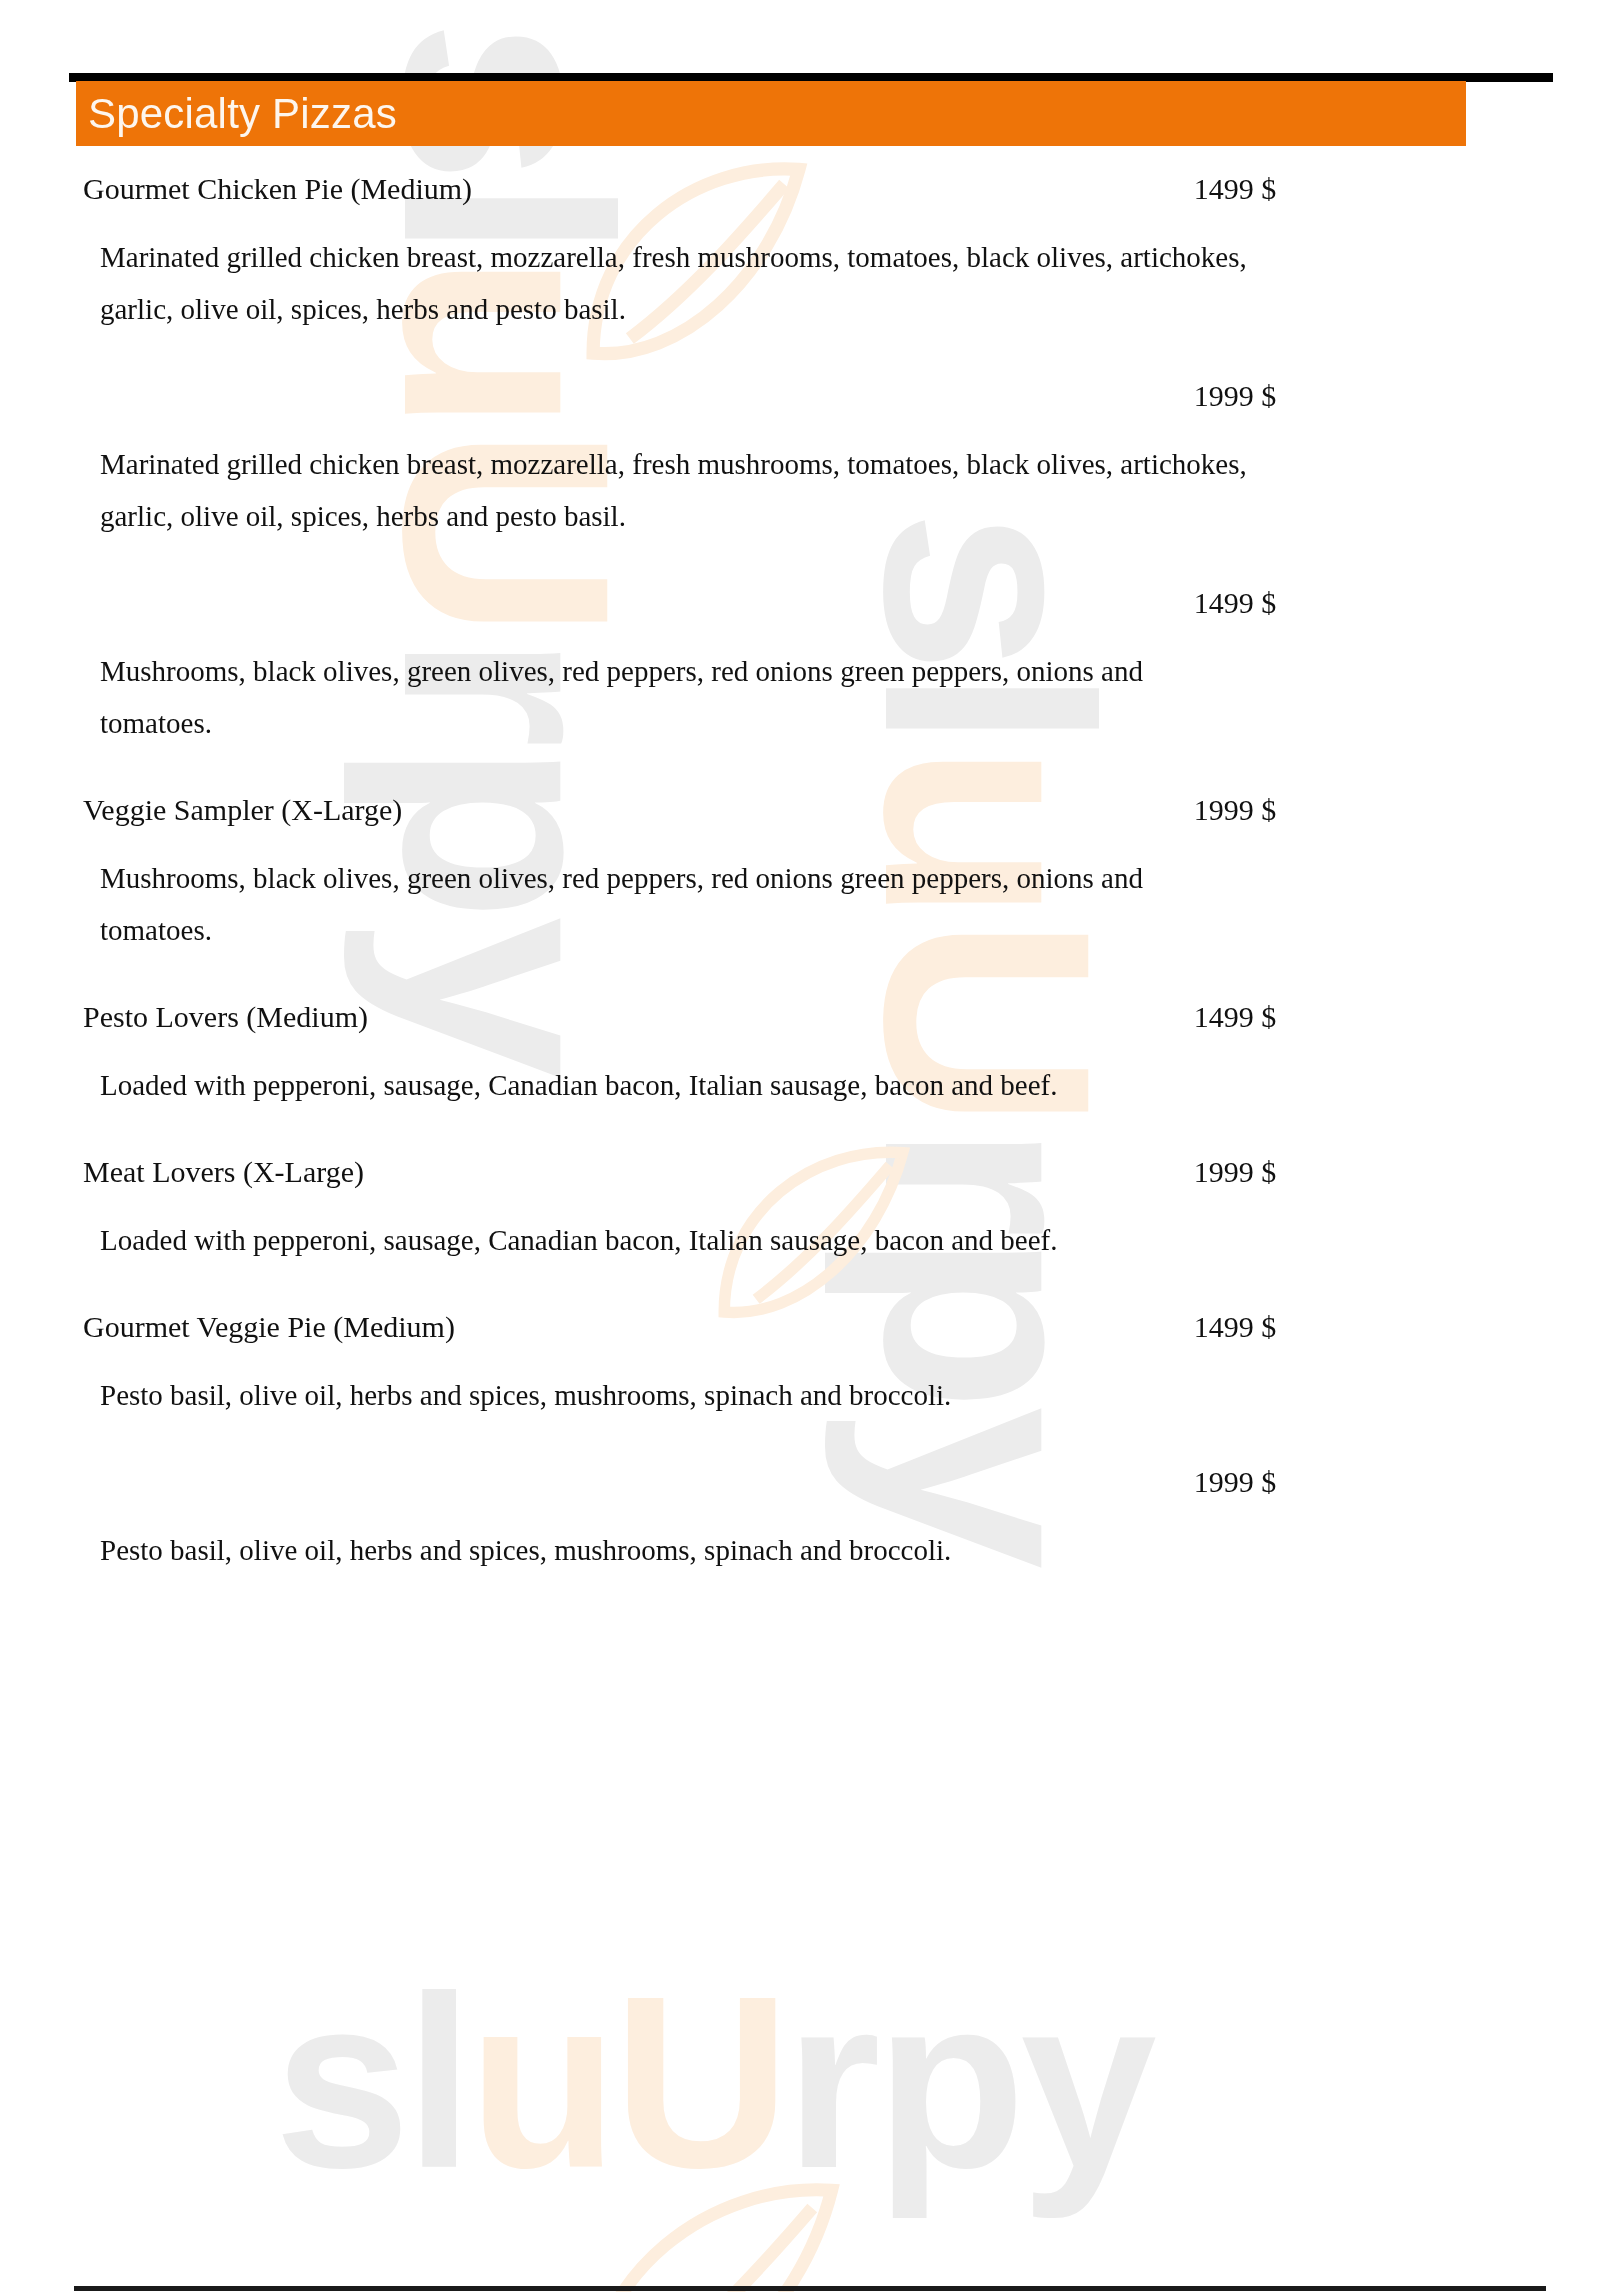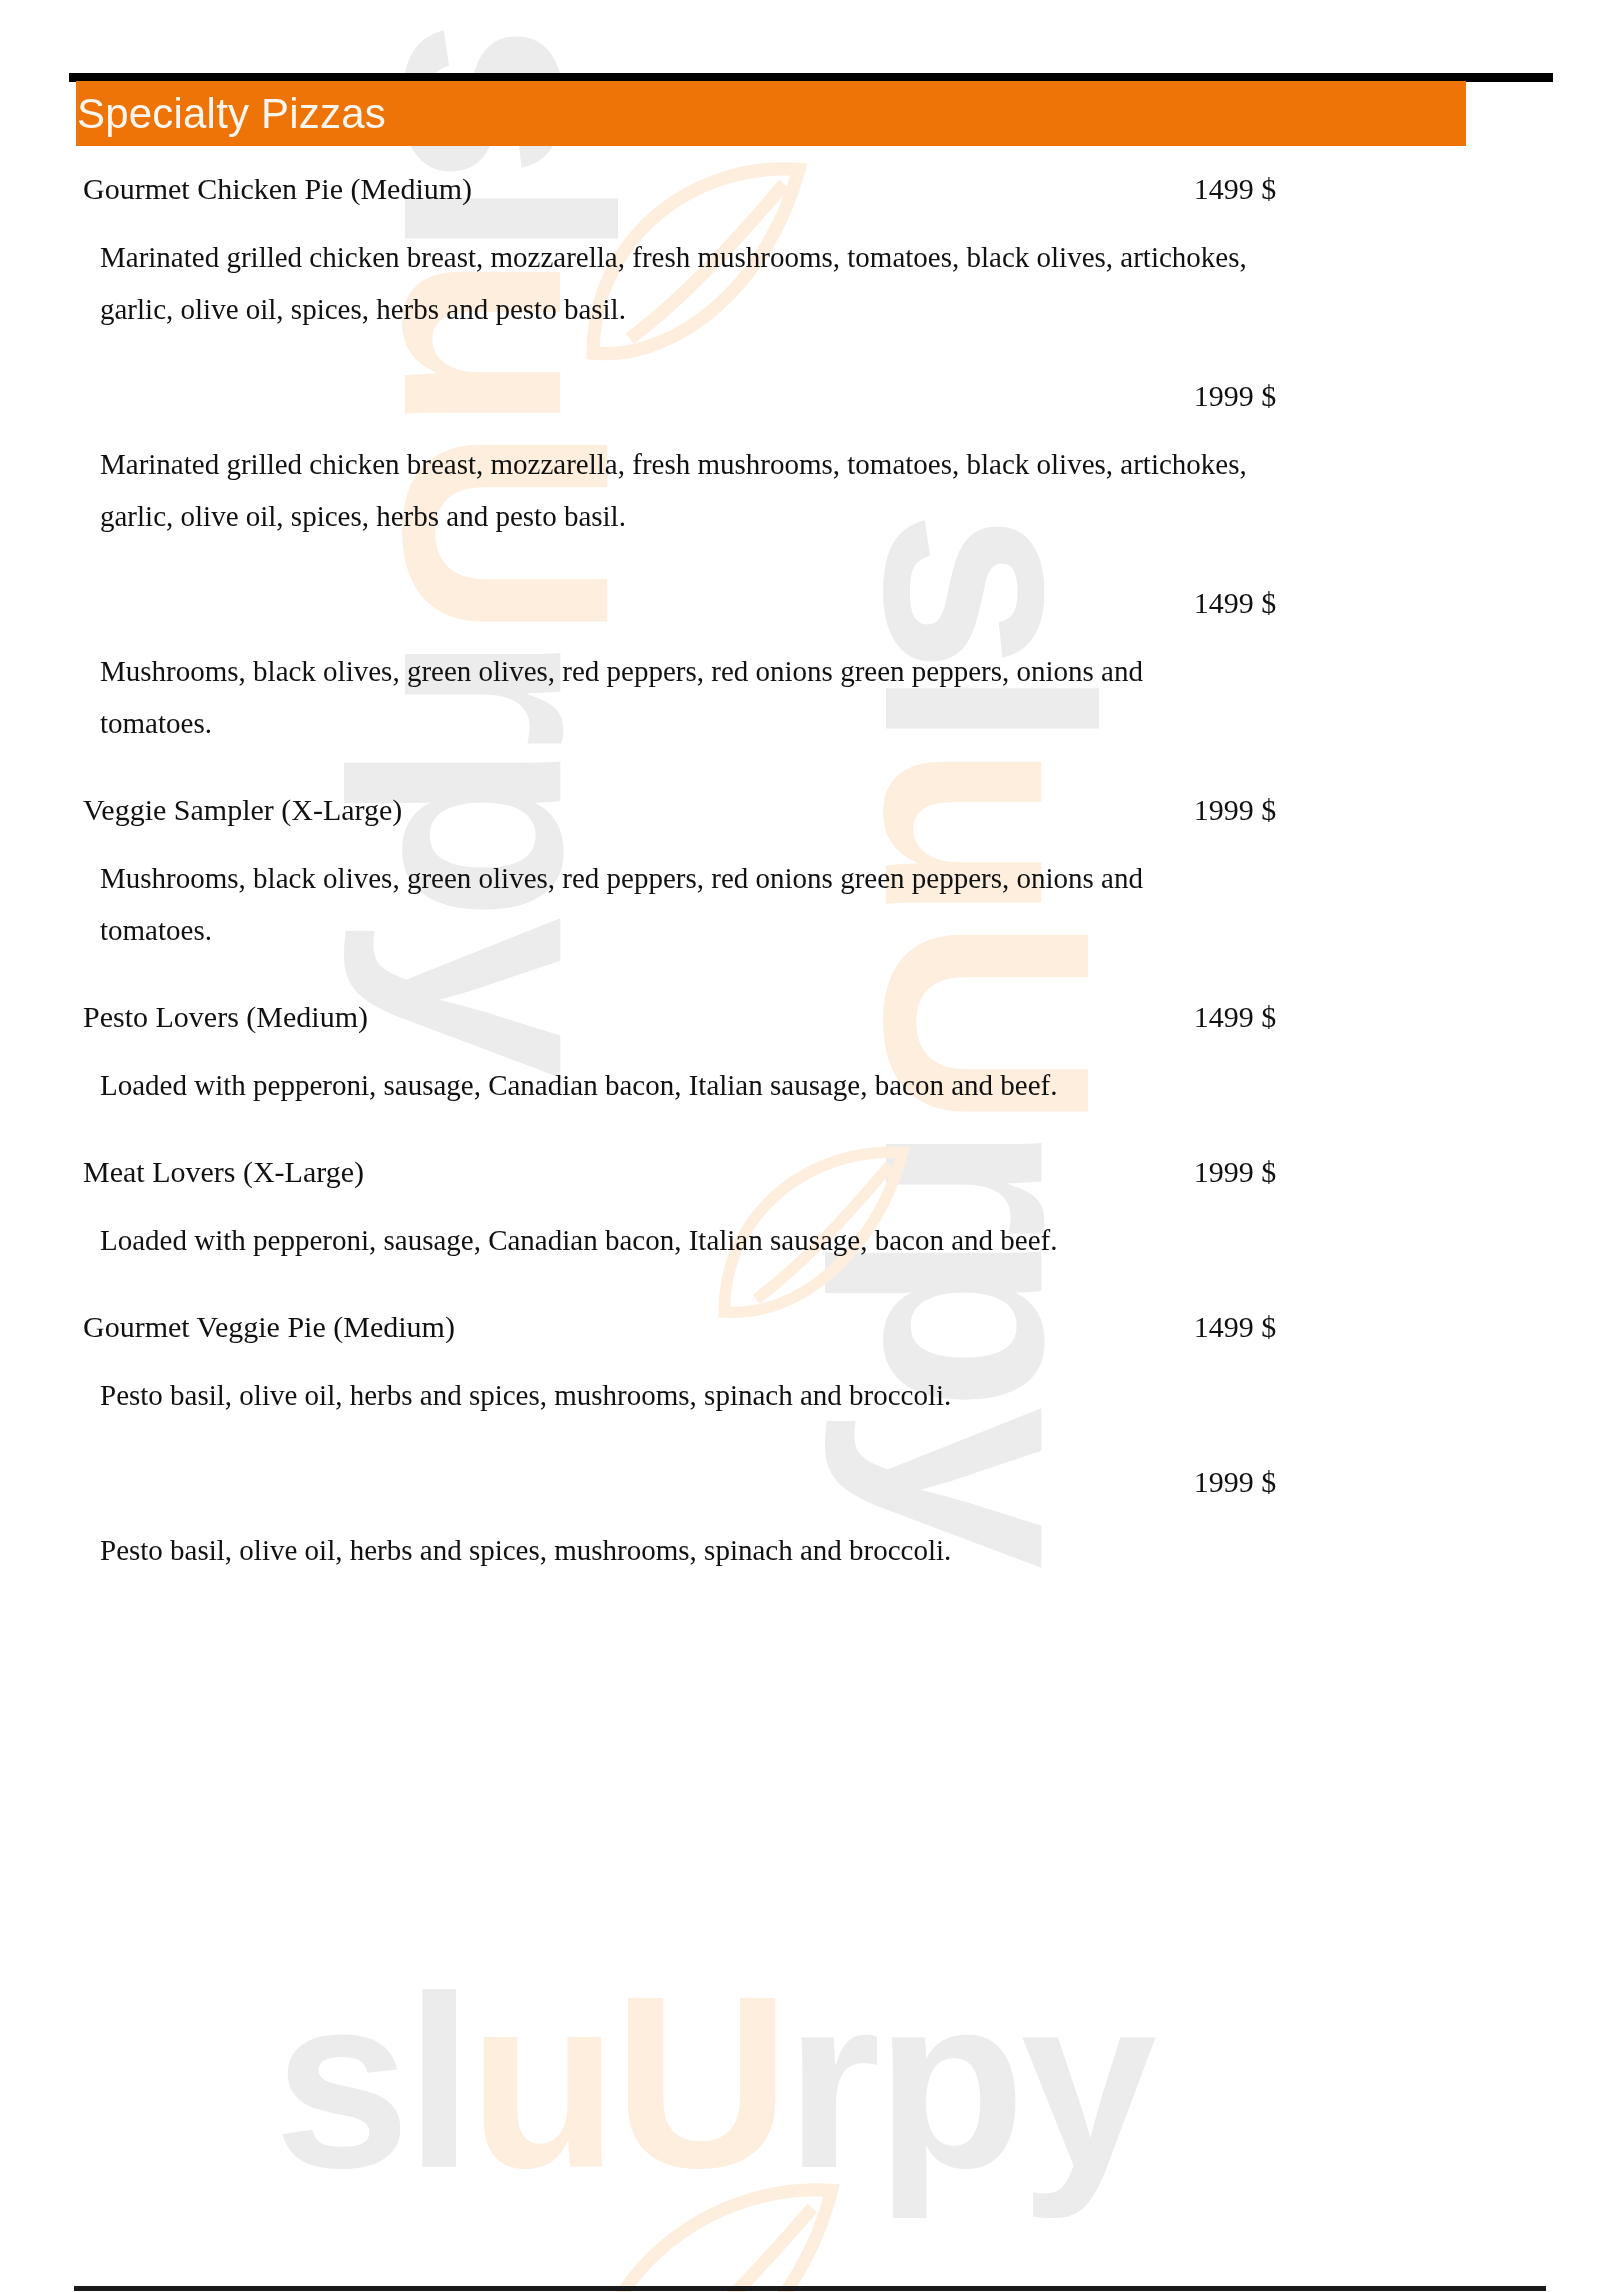--- a/index.html
+++ b/index.html
@@ -86,21 +86,21 @@
     background: #ee7408;
     display: flex;
     align-items: center;
   }
   .section-header-title {
     font-family: "Liberation Sans", "DejaVu Sans", sans-serif;
     font-size: 42px;
     font-weight: 400;
     color: #fdf6ee;
     line-height: 1;
-    padding-left: 1px;
+    padding-left: 12px;
     letter-spacing: 0.2px;
   }
 
   .items {
     position: absolute;
     left: 0;
     top: 163px;
     width: 1621px;
   }
 

